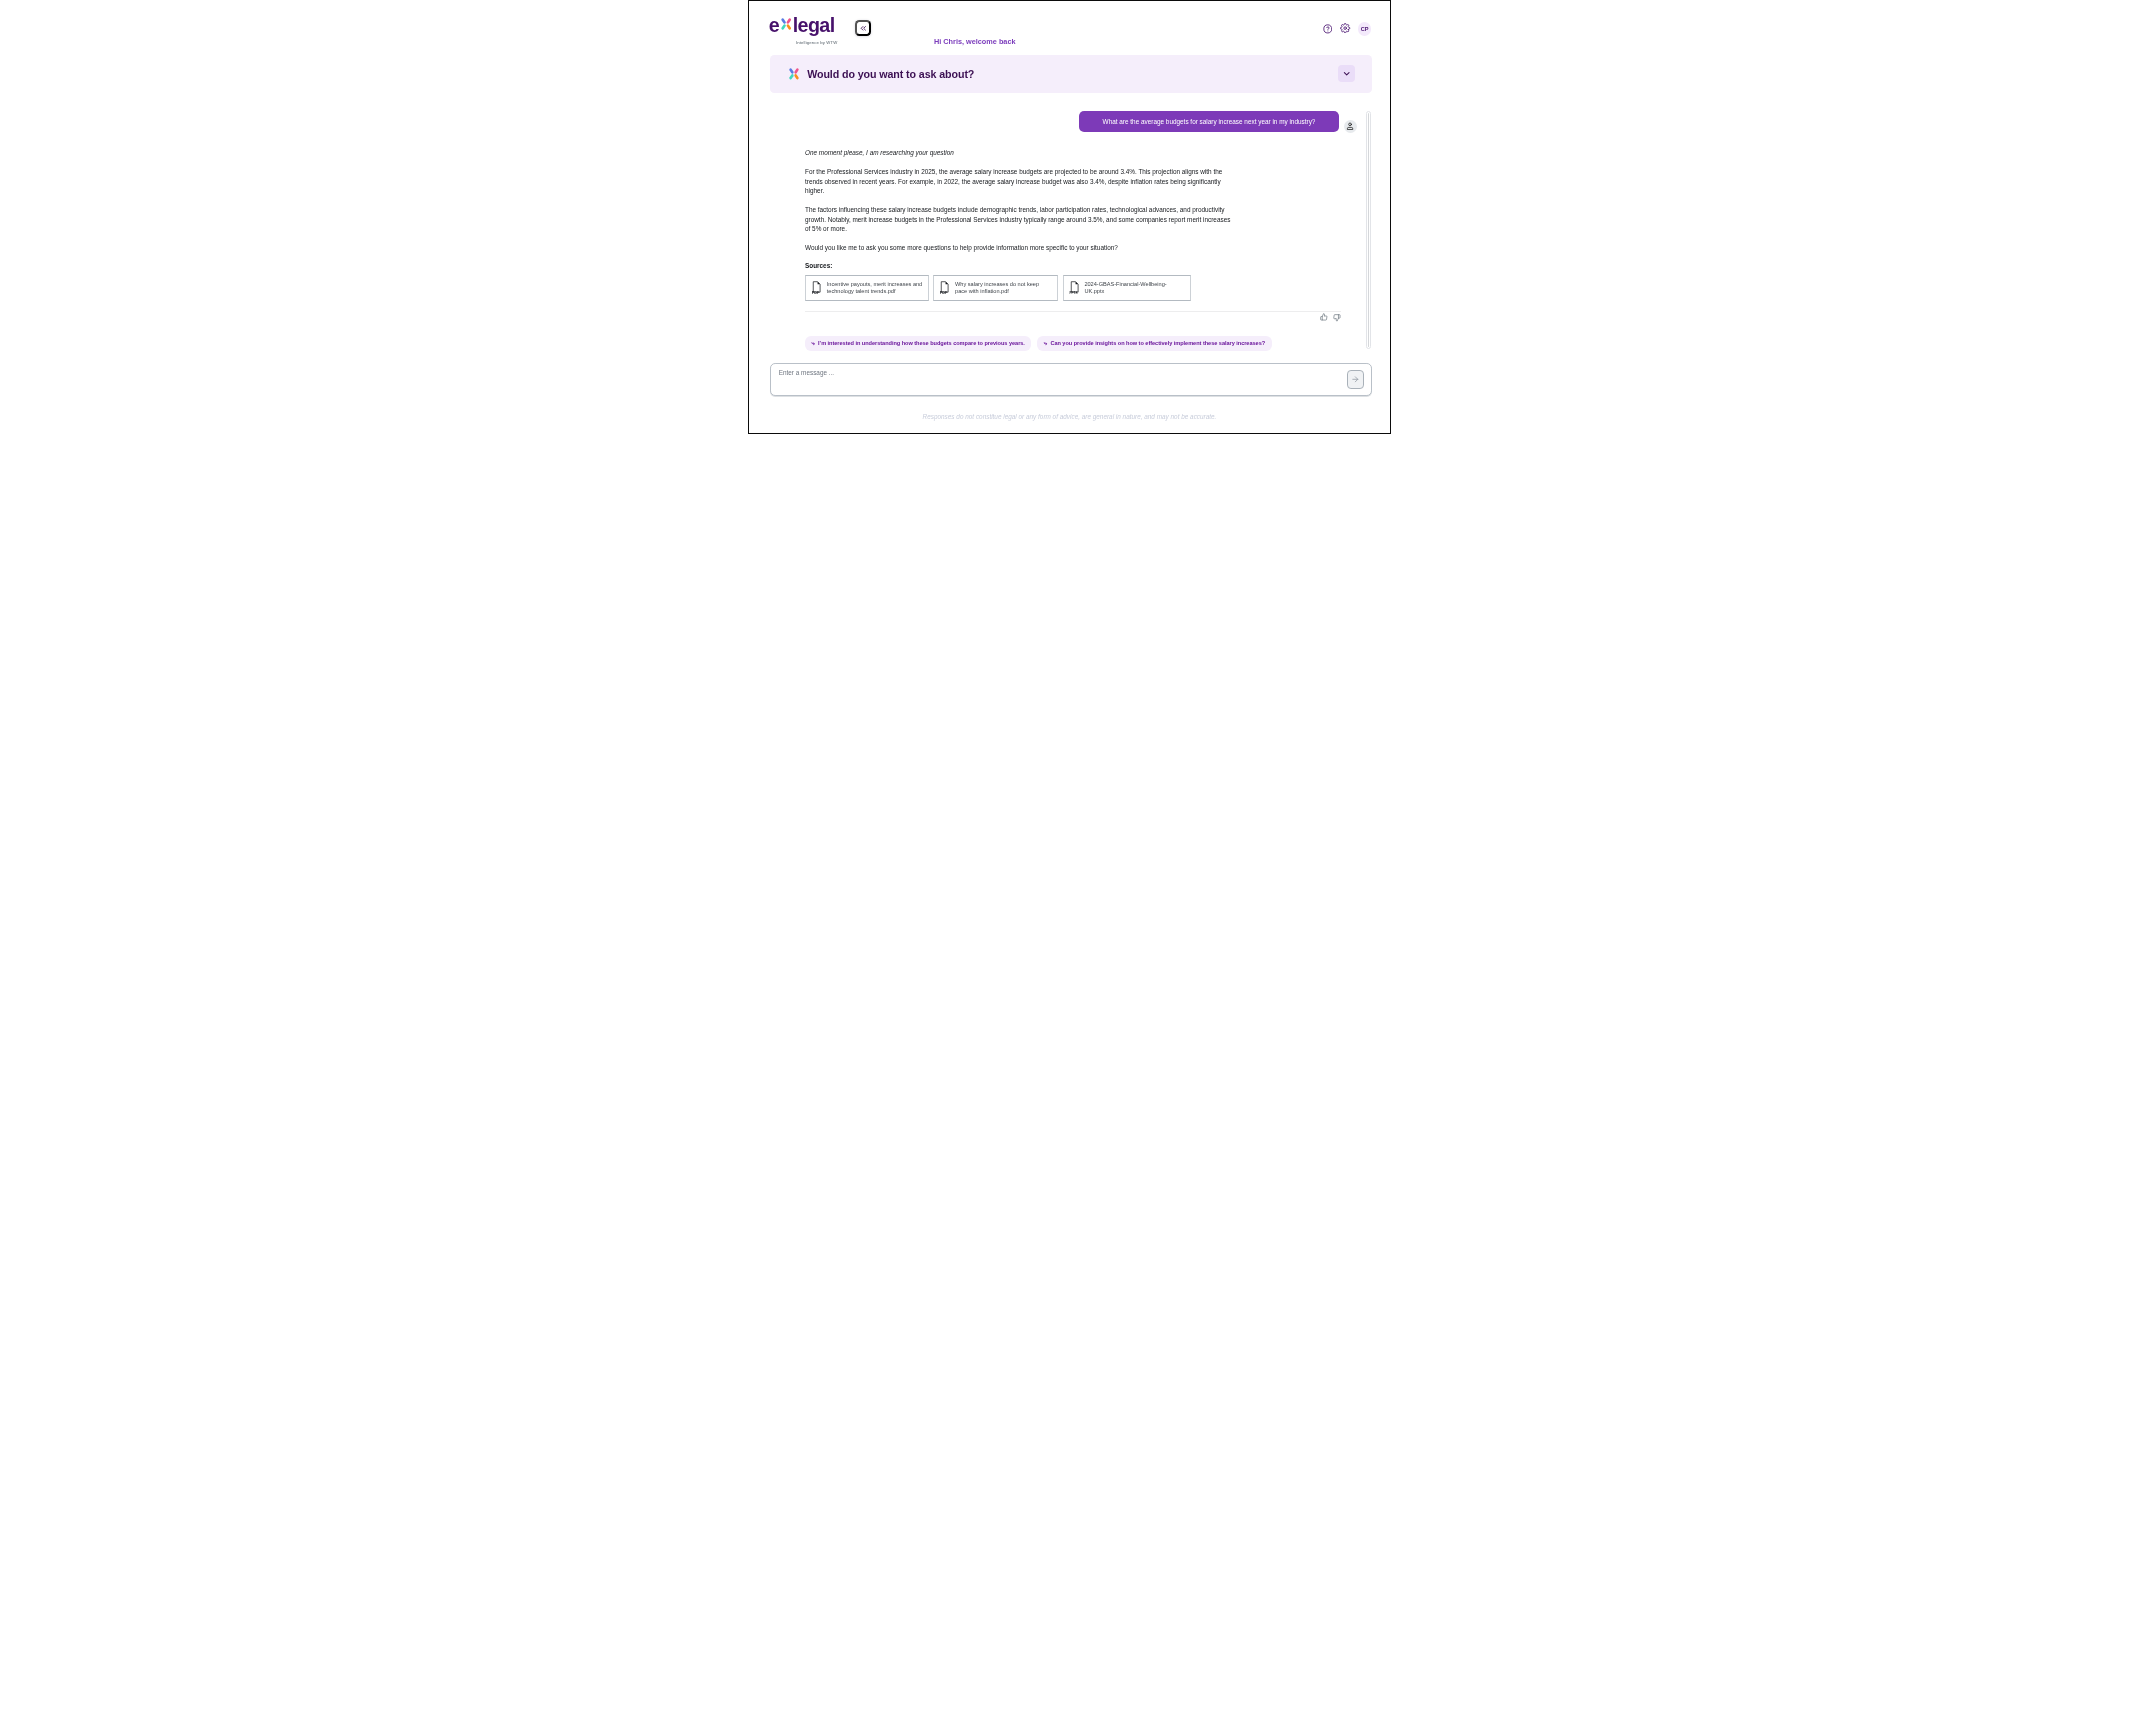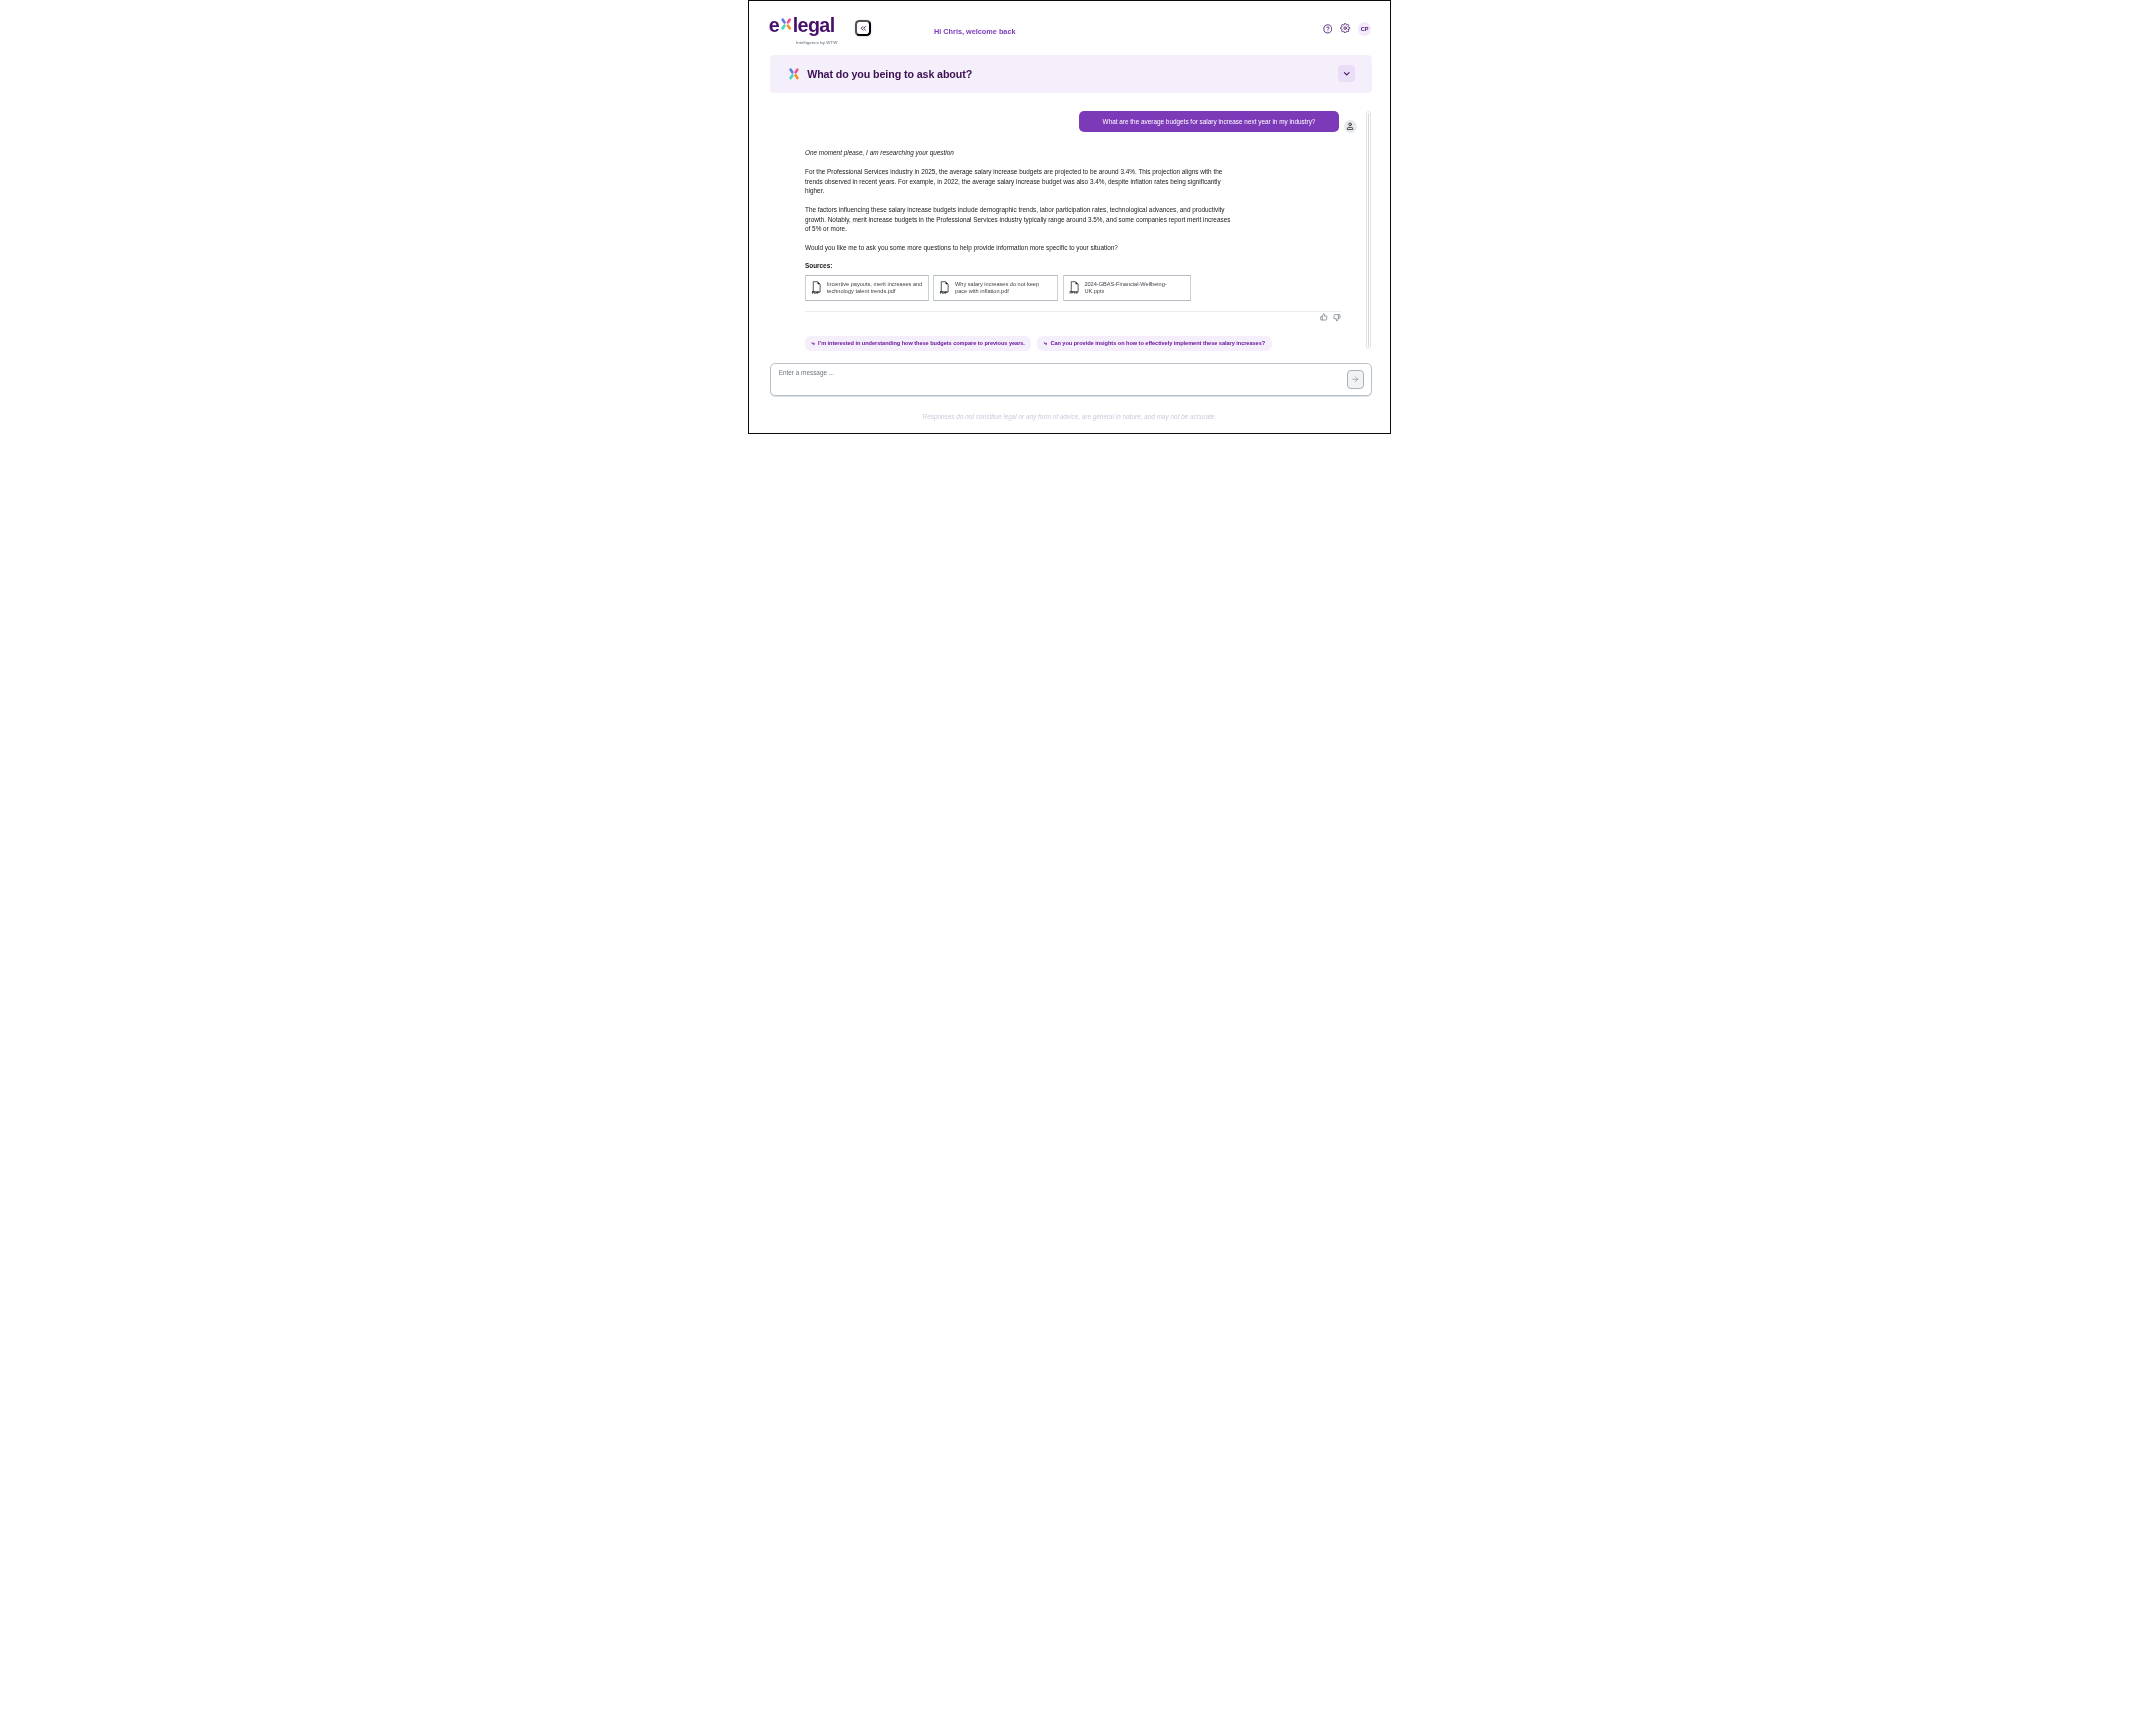--- a/index.html
+++ b/index.html
@@ -13,21 +13,21 @@
 
   
   .logo { position:absolute; left:19.7px; top:14.6px; display:flex; align-items:flex-start; }
   .logo-word { font-size:19.7px; font-weight:700; color:#47116b; letter-spacing:-0.6px; line-height:1; }
   .logo-x { width:12.4px; height:14px; margin:1.7px 0.4px 0 0.9px; }
   .logo-sub { position:absolute; left:47px; top:39px; font-size:4.3px; color:#57626b; letter-spacing:0.1px; }
 
   .collapse-btn { position:absolute; left:106px; top:19px; width:16px; height:16px; border-radius:4.3px;
     background:#fff; box-shadow:0 0.4px 2.6px rgba(40,40,70,.20); display:flex; align-items:center; justify-content:center; cursor:pointer; }
 
-  .greeting { position:absolute; left:157px; top:26px; font-size:7.3px; font-weight:700; color:#7b3cbc;padding-left:28px; }
+  .greeting { position:absolute; left:157px; top:36px; font-size:7.3px; font-weight:700; color:#7b3cbc;padding-left:28px; }
 
   .icon-btn { position:absolute; width:11px; height:11px; display:flex; align-items:center; justify-content:center; cursor:pointer; background:none; border:none; }
   #help-btn  { left:573px; top:23px; }
   #gear-btn  { left:591px; top:22px; }
   .avatar-cp { position:absolute; left:609px; top:21.4px; width:13.3px; height:13.3px; border-radius:50%;
     background:#f3e9fb; color:#4a1470; font-size:5.6px; font-weight:600; letter-spacing:0.1px;
     display:flex; align-items:center; justify-content:center; cursor:pointer; }
 
   
   .banner { position:absolute; left:21px; top:54px; width:602px; height:38px; border-radius:4.3px;
@@ -133,21 +133,21 @@
   </button>
   <div class="avatar-cp">CP</div>
 
   <div class="banner">
     <svg class="banner-x" viewBox="0 0 100 100" aria-hidden="true">
       <rect x="-11" y="-24" width="22" height="48" rx="11" transform="translate(29,26) rotate(-33)" fill="#5b7be4"></rect>
       <rect x="-11" y="-24" width="22" height="48" rx="11" transform="translate(71,26) rotate(33)" fill="#ef548c"></rect>
       <rect x="-11" y="-24" width="22" height="48" rx="11" transform="translate(29,74) rotate(33)" fill="#43d8be"></rect>
       <rect x="-11" y="-24" width="22" height="48" rx="11" transform="translate(71,74) rotate(-33)" fill="#fa8f1e"></rect>
     </svg>
-    <div class="banner-title">What do you being to ask about?</div>
+    <div class="banner-title">Would do you want to ask about?</div>
     <button class="banner-chev">
       <span>
         <svg width="9.4" height="9.4" viewBox="0 0 24 24" fill="none" stroke="#3c1053" stroke-width="2.6" stroke-linecap="round" stroke-linejoin="round">
           <polyline points="6 9 12 15 18 9"></polyline>
         </svg>
       </span>
     </button>
   </div>
 
   <div class="user-bubble">What are the average budgets for salary increase next year in my industry?</div>

